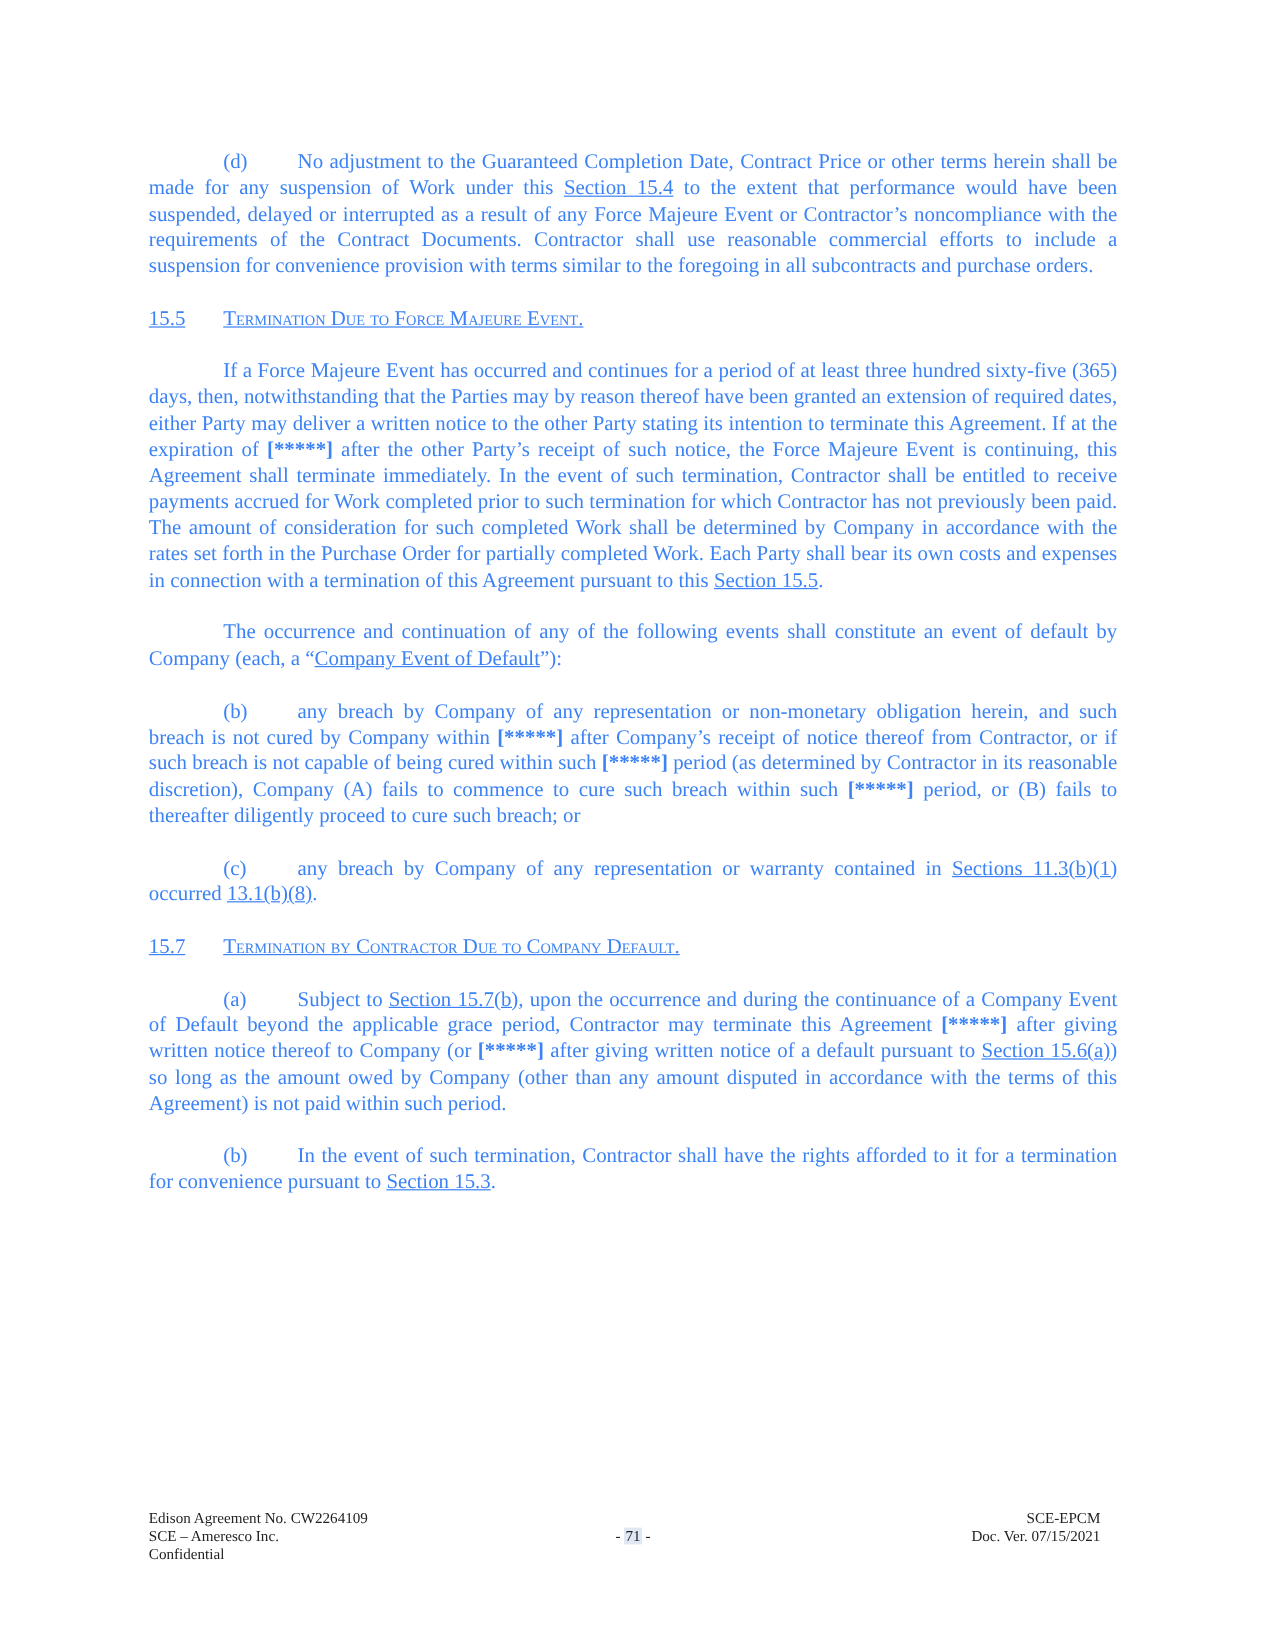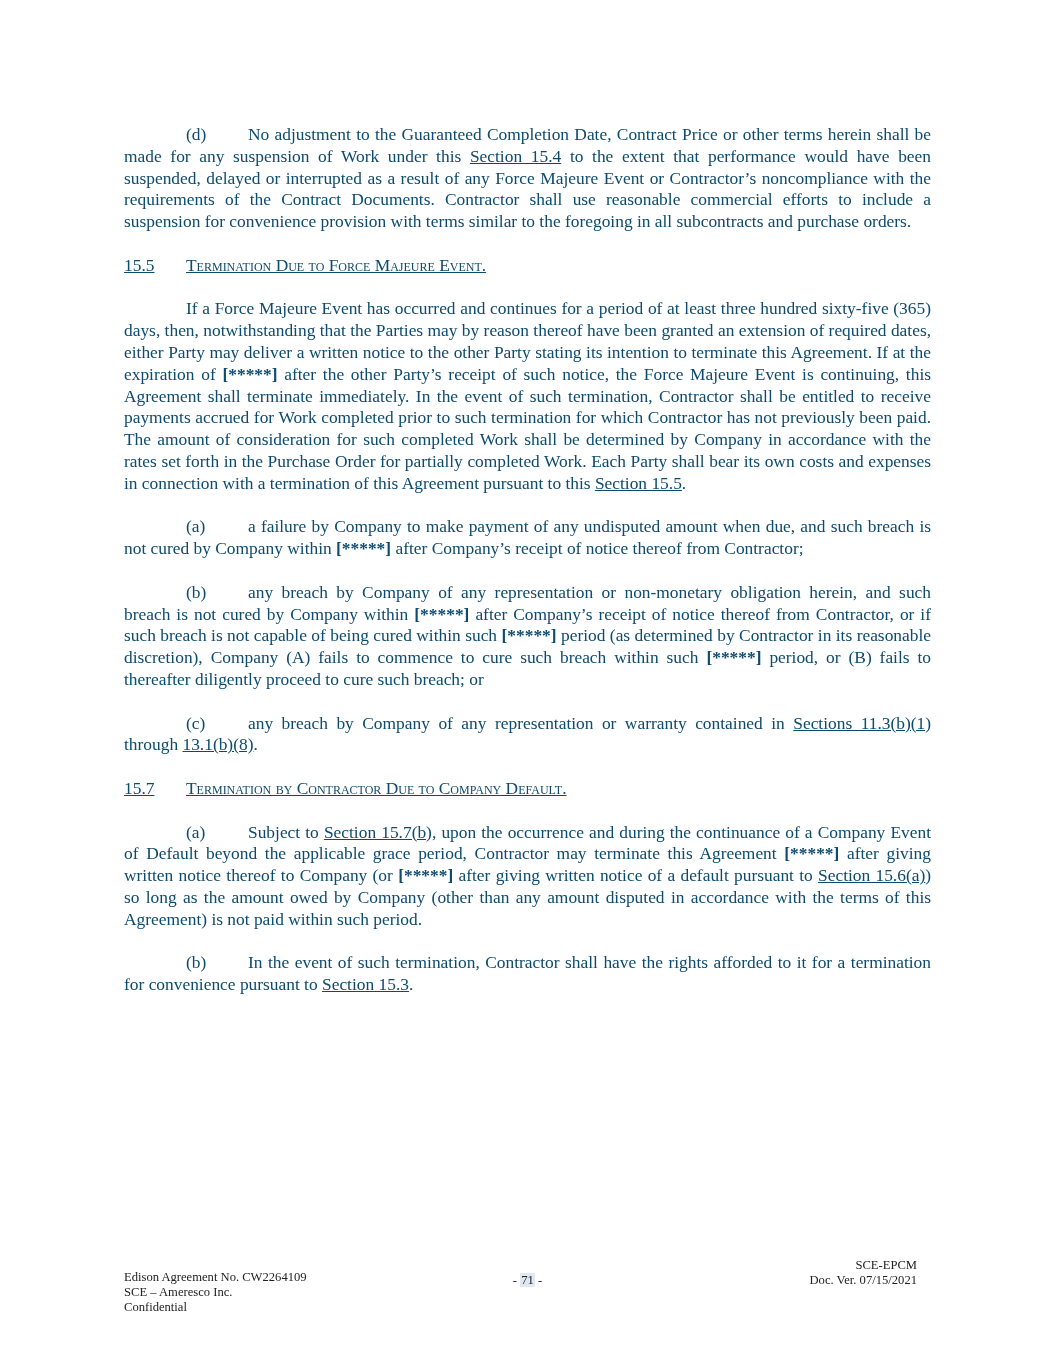--- a/index.html
+++ b/index.html
@@ -1,56 +1,56 @@
 <!DOCTYPE html>
 <html><head>
 <meta charset="utf-8">
 <style>
   html, body { margin: 0; padding: 0; background: #ffffff; }
   body { width: 1055px; height: 1365px; position: relative; overflow: hidden; }
   .page {
     position: absolute; left: 124px; top: 124px; width: 807px;
-    font-family: "Liberation Serif", serif; font-size: 17.4px; line-height: 21.8px; color: #0c4a6e;
+    font-family: "Liberation Serif", serif; font-size: 17.4px; line-height: 21.8px; color: #3b82f6;
   }
   p { margin: 0; text-align: justify; }
   .para { margin-bottom: 21.8px; }
   .indent { text-indent: 62px; }
   .lbl { display: inline-block; width: 62px; text-indent: 0; }
   .sec-head { margin-bottom: 21.8px; }
   .sec-num { display: inline-block; width: 62px; text-decoration: underline; }
   .sec-title { text-decoration: underline; font-variant: small-caps; }
   .u { text-decoration: underline; }
   .b { font-weight: bold; }
   .footer {
     position: absolute; left: 124px; top: 1258px; width: 807px;
     font-family: "Liberation Serif", serif; font-size: 12.6px; line-height: 15px; color: #222;
   }
-  .f-left { position: absolute; left: 0; top: 12px; }
+  .f-left { position: absolute; left: 0; top: 0; }
   .f-center { position: absolute; left: 0; width: 807px; top: 15px; text-align: center; }
   .f-right { position: absolute; right: 14px; top: 0; text-align: right; }
   .pnum { background: #dfe8f3; padding: 0 1px; }
 </style>
 </head>
 <body>
 
 <div class="page">
 
   <p class="para indent"><span class="lbl">(d)</span><span>No adjustment to the Guaranteed Completion Date, Contract Price or other terms herein shall be made for any suspension of Work under this </span><span class="u">Section 15.4</span><span> to the extent that performance would have been suspended, delayed or interrupted as a result of any Force Majeure Event or Contractor’s noncompliance with the requirements of the Contract Documents.  Contractor shall use reasonable commercial efforts to include a suspension for convenience provision with terms similar to the foregoing in all subcontracts and purchase orders.</span></p>
 
   <div class="sec-head"><span class="sec-num">15.5</span><span class="sec-title">Termination Due to Force Majeure Event.</span></div>
 
   <p class="para indent"><span>If a Force Majeure Event has occurred and continues for a period of at least three hundred sixty-five (365) days, then, notwithstanding that the Parties may by reason thereof have been granted an extension of required dates, either Party may deliver a written notice to the other Party stating its intention to terminate this Agreement.  If at the expiration of </span><span class="b">[*****]</span><span> after the other Party’s receipt of such notice, the Force Majeure Event is continuing, this Agreement shall terminate immediately.  In the event of such termination, Contractor shall be entitled to receive payments accrued for Work completed prior to such termination for which Contractor has not previously been paid.  The amount of consideration for such completed Work shall be determined by Company in accordance with the rates set forth in the Purchase Order for partially completed Work.  Each Party shall bear its own costs and expenses in connection with a termination of this Agreement pursuant to this </span><span class="u">Section 15.5</span><span>.</span></p>
 
 
+  <p class="para indent"><span>The occurrence and continuation of any of the following events shall constitute an event of default by Company (each, a “</span><span class="u">Company Event of Default</span><span>”):</span></p>
 
-  <p class="para indent"><span class="lbl">(a)</span><span>a failure by Company to make payment of any undisputed amount when due, and such breach is not cured by Company within </span><span class="b">[*****]</span><span> after Company’s receipt of notice thereof from Contractor;</span></p>
 
   <p class="para indent"><span class="lbl">(b)</span><span>any breach by Company of any representation or non-monetary obligation herein, and such breach is not cured by Company within </span><span class="b">[*****]</span><span> after Company’s receipt of notice thereof from Contractor, or if such breach is not capable of being cured within such </span><span class="b">[*****]</span><span> period (as determined by Contractor in its reasonable discretion), Company (A) fails to commence to cure such breach within such </span><span class="b">[*****]</span><span> period, or (B) fails to thereafter diligently proceed to cure such breach; or</span></p>
 
-  <p class="para indent"><span class="lbl">(c)</span><span>any breach by Company of any representation or warranty contained in </span><span class="u">Sections 11.3(b)(1)</span><span> through </span><span class="u">13.1(b)(8)</span><span>.</span></p>
+  <p class="para indent"><span class="lbl">(c)</span><span>any breach by Company of any representation or warranty contained in </span><span class="u">Sections 11.3(b)(1)</span><span> occurred </span><span class="u">13.1(b)(8)</span><span>.</span></p>
 
   <div class="sec-head"><span class="sec-num">15.7</span><span class="sec-title">Termination by Contractor Due to Company Default.</span></div>
 
   <p class="para indent"><span class="lbl">(a)</span><span>Subject to </span><span class="u">Section 15.7(b)</span><span>, upon the occurrence and during the continuance of a Company Event of Default beyond the applicable grace period, Contractor may terminate this Agreement </span><span class="b">[*****]</span><span> after giving written notice thereof to Company (or </span><span class="b">[*****]</span><span> after giving written notice of a default pursuant to </span><span class="u">Section 15.6(a)</span><span>) so long as the amount owed by Company (other than any amount disputed in accordance with the terms of this Agreement) is not paid within such period.</span></p>
 
   <p class="para indent"><span class="lbl">(b)</span><span>In the event of such termination, Contractor shall have the rights afforded to it for a termination for convenience pursuant to </span><span class="u">Section 15.3</span><span>.</span></p>
 
 </div>
 
 <div class="footer">

